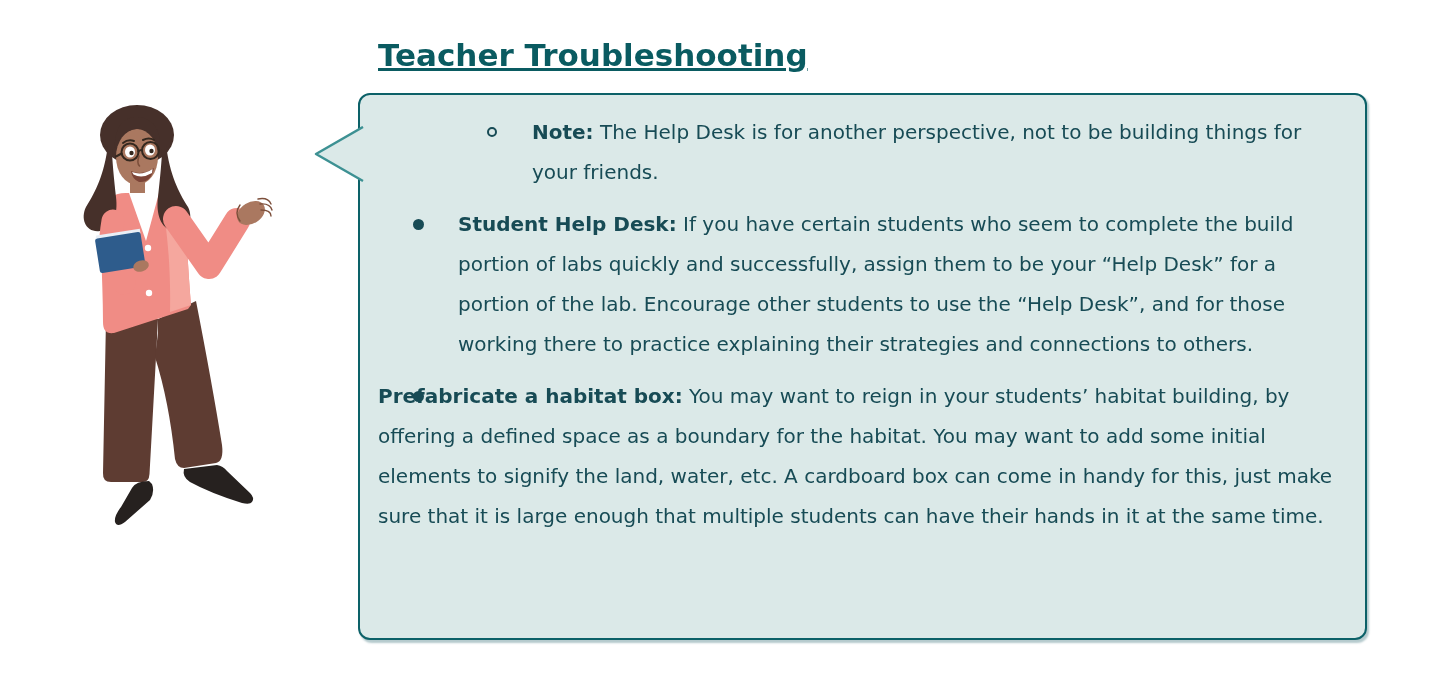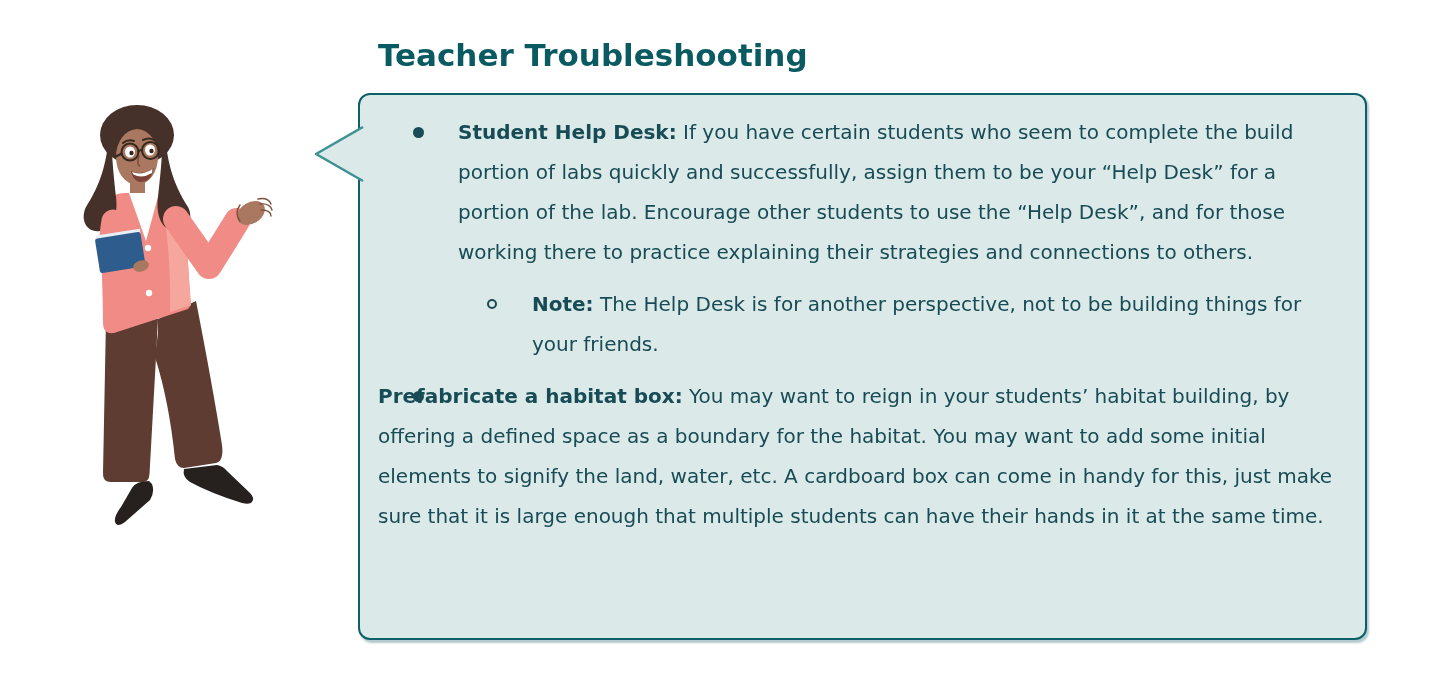--- a/index.html
+++ b/index.html
@@ -1,21 +1,21 @@
 <!DOCTYPE html>
 <html style="--page-bg: #ffffff; --title-color: #0a5b61; --text-color: #174b55; --bubble-bg: #dbe9e8; --bubble-border: #0c6168; --tail-stroke: #3d9193; --ill-hair: #46302a; --ill-skin: #aa7860; --ill-skin-line: #7c4f3b; --ill-line: #34281f; --ill-mouth: #7c4437; --ill-cardigan: #f08c85; --ill-cardigan-light: #f5a79e; --ill-shirt: #ffffff; --ill-book: #2e5c8c; --ill-book-pages: #e9eff6; --ill-pants: #5e3c32; --ill-shoes: #26211f;"><head>
 <meta charset="utf-8">
 <style>
   html,body{margin:0;padding:0;background:#ffffff;}
   .stage{position:relative;width:1438px;height:692px;background:var(--page-bg,#ffffff);
          font-family:"DejaVu Sans","Liberation Sans",sans-serif;overflow:hidden;}
 
   .page-title{position:absolute;left:378px;top:36px;margin:0;
               font-size:31px;line-height:38px;font-weight:bold;
-              color:var(--title-color,#0a5b61);}
+              color:var(--title-color,#0a5b61);text-decoration:underline;}
 
   .bubble{position:absolute;left:358px;top:93px;width:1009px;height:547px;
           box-sizing:border-box;background:var(--bubble-bg,#dbe9e8);
           border:2.5px solid var(--bubble-border,#0c6168);border-radius:12px;
           box-shadow:2px 2.5px 2px rgba(10,80,90,0.30);z-index:1;}
   .bubble-tail{position:absolute;left:312px;top:126px;width:52px;height:58px;z-index:2;}
 
   .bubble-content{position:relative;box-sizing:border-box;width:100%;height:100%;
                   padding:17px 30px 16px 0;overflow:hidden;}
 
@@ -95,28 +95,28 @@
     <path d="M106,126 L139,173 L167,128" stroke="var(--ill-cardigan,#f08c85)" stroke-width="26" fill="none" stroke-linecap="round" stroke-linejoin="round"></path>
     <g transform="rotate(-32 181 120)">
       <ellipse cx="181" cy="120" rx="15" ry="10.5" fill="var(--ill-skin,#aa7860)"></ellipse>
     </g>
     <path d="M188,106 Q198,104 201,111 M190,111 Q200,110 202,117 M191,117 Q201,117 201,123 M170,112 Q164,120 170,128" stroke="var(--ill-skin-line,#7c4f3b)" stroke-width="1.4" fill="none" stroke-linecap="round"></path>
   </svg>
 
   <div class="bubble">
     <div class="bubble-content">
 
+        <div class="bullet sub">
+          <span class="marker"></span>
+          <p><b class="lead">Note:</b><span> The Help Desk is for another perspective, not to be building things for your friends.</span></p>
+        </div>
+
         <div class="bullet">
           <span class="marker"></span>
           <p><b class="lead">Student Help Desk:</b><span> If you have certain students who seem to complete the build portion of labs quickly and successfully, assign them to be your “Help Desk” for a portion of the lab. Encourage other students to use the “Help Desk”, and for those working there to practice explaining their strategies and connections to others.</span></p>
-        </div>
-
-        <div class="bullet sub">
-          <span class="marker"></span>
-          <p><b class="lead">Note:</b><span> The Help Desk is for another perspective, not to be building things for your friends.</span></p>
         </div>
 
         <div class="bullet">
           <span class="marker"></span>
           <p><b class="lead">Prefabricate a habitat box:</b><span> You may want to reign in your students’ habitat building, by offering a defined space as a boundary for the habitat. You may want to add some initial elements to signify the land, water, etc. A cardboard box can come in handy for this, just make sure that it is large enough that multiple students can have their hands in it at the same time.</span></p>
         </div>
       </div>
   </div>
   <svg class="bubble-tail" viewBox="0 0 52 58" aria-hidden="true">
     <polygon points="51,1 4,28 51,55" style="fill:var(--bubble-bg,#dbe9e8)"></polygon>

